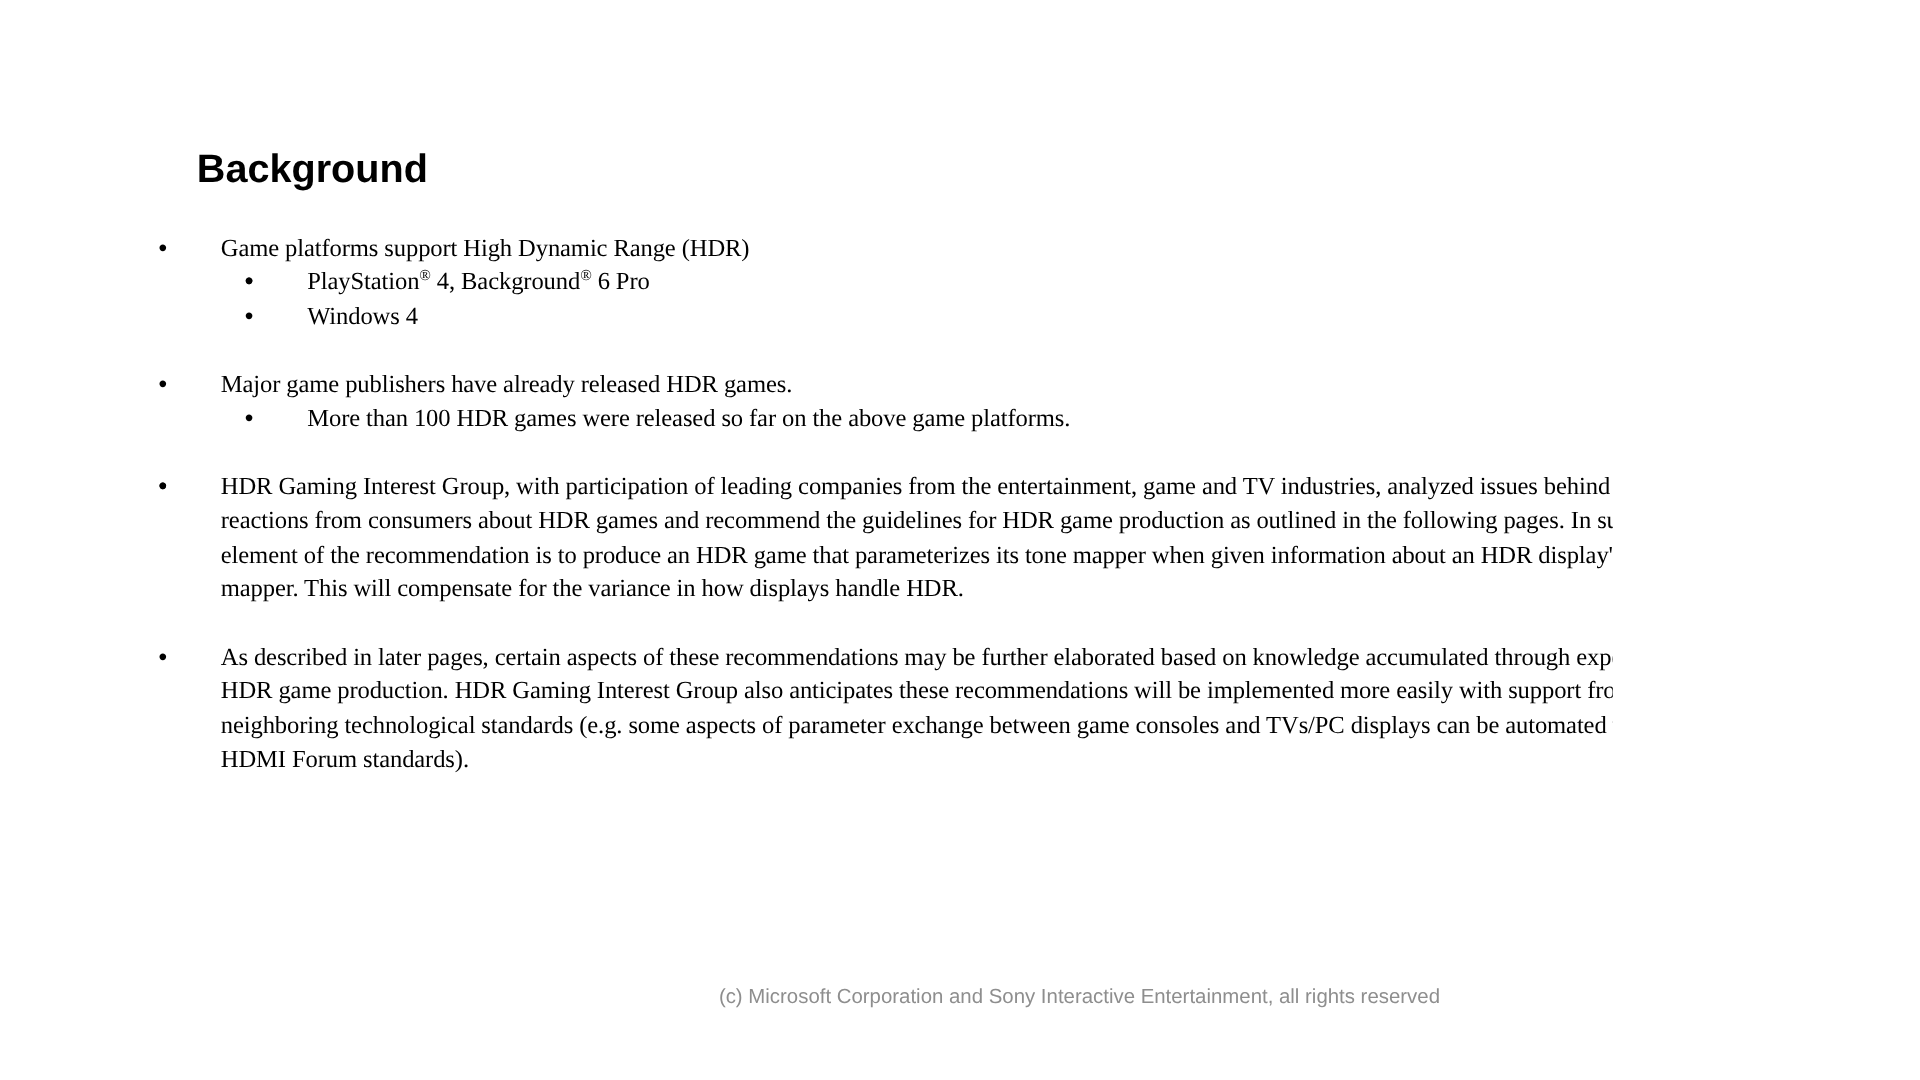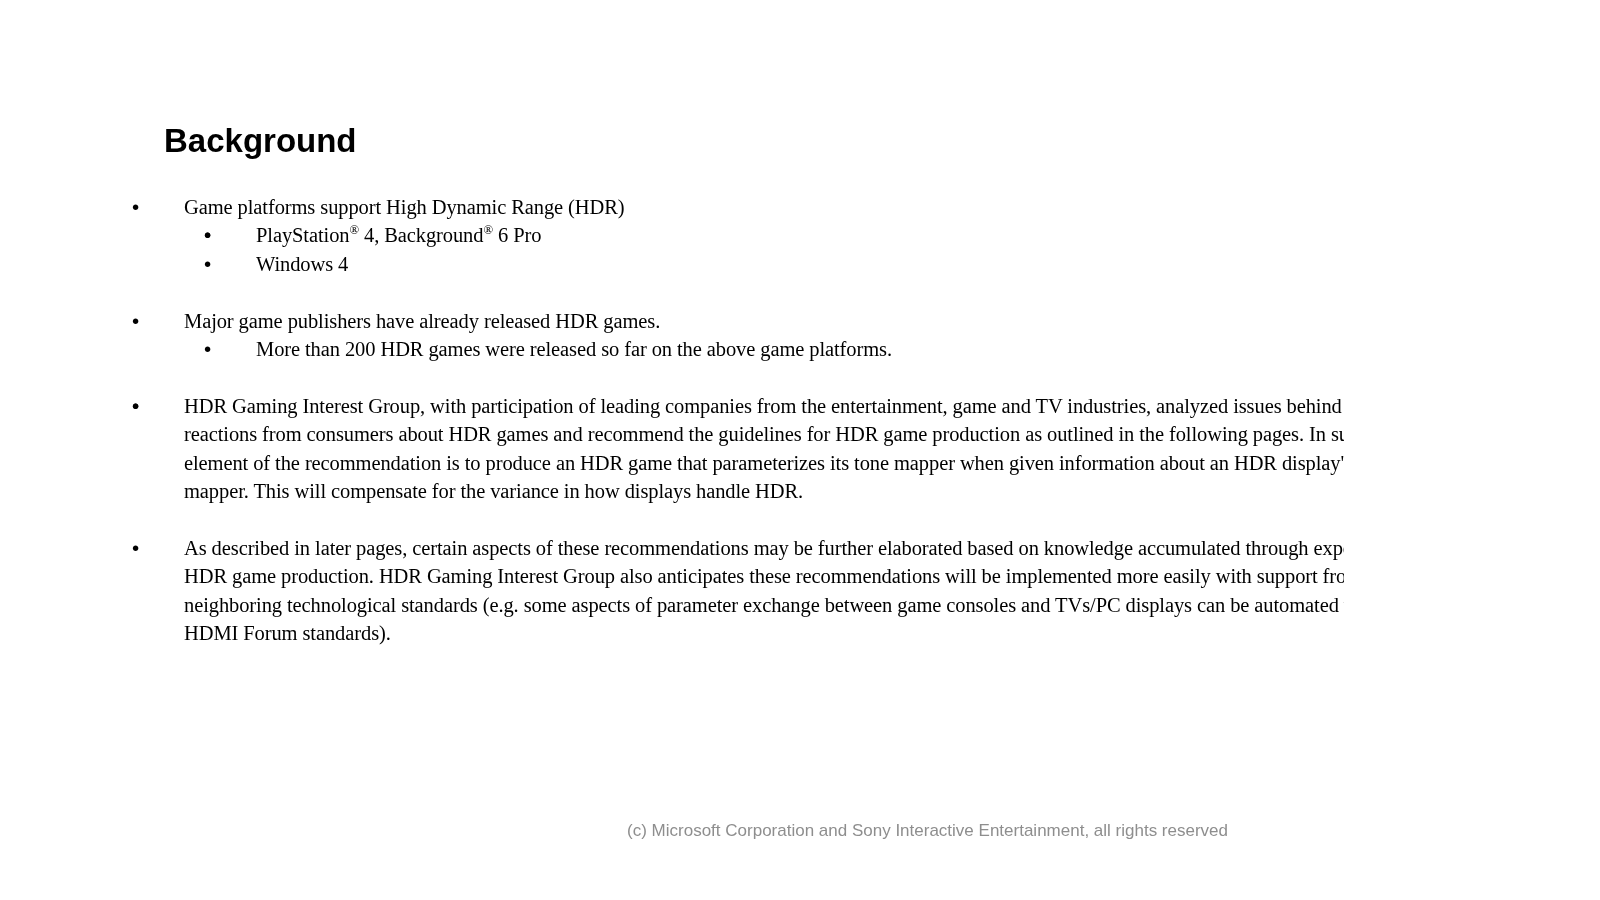--- a/index.html
+++ b/index.html
@@ -54,21 +54,21 @@
   .l2 .bullet { left: 73px; }
   .para { max-width: 1262px; font-family: Liberation Serif, serif; }
   sup.reg {
     font-size: 0.62em;
     line-height: 0;
     vertical-align: super;
   }
   .footer {
     position: absolute;
     top: 820px;
-    right: 116px;
+    right: 144px;
     font-size: 17px;
     line-height: 22px;
     color: #8e8e8e;
     white-space: nowrap;
   }
 </style>
 </head>
 <body>
 
 <div class="slide">
@@ -95,21 +95,21 @@
       </div>
     </div>
 
     <div class="block">
       <div class="li l1">
         <span class="bullet">•</span>
         <span class="para">Major game publishers have already released HDR games.</span>
       </div>
       <div class="li l2">
         <span class="bullet">•</span>
-        <span class="para">More than 200 HDR games were released so far on the above game platforms.</span>
+        <span class="para">More than 100 HDR games were released so far on the above game platforms.</span>
       </div>
     </div>
 
     <div class="block">
       <div class="li l1">
         <span class="bullet">•</span>
       </div>
     </div>
 
     <div class="block">

